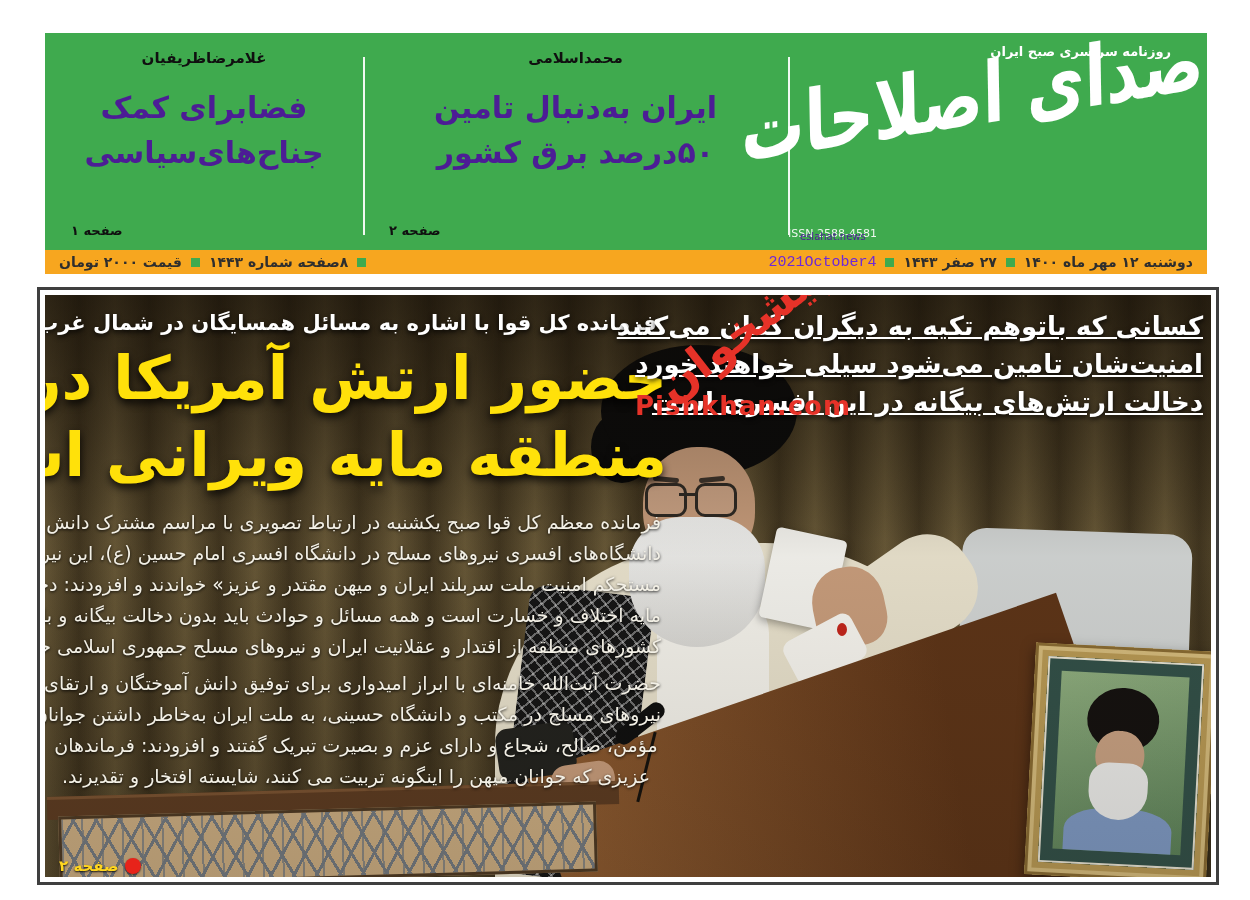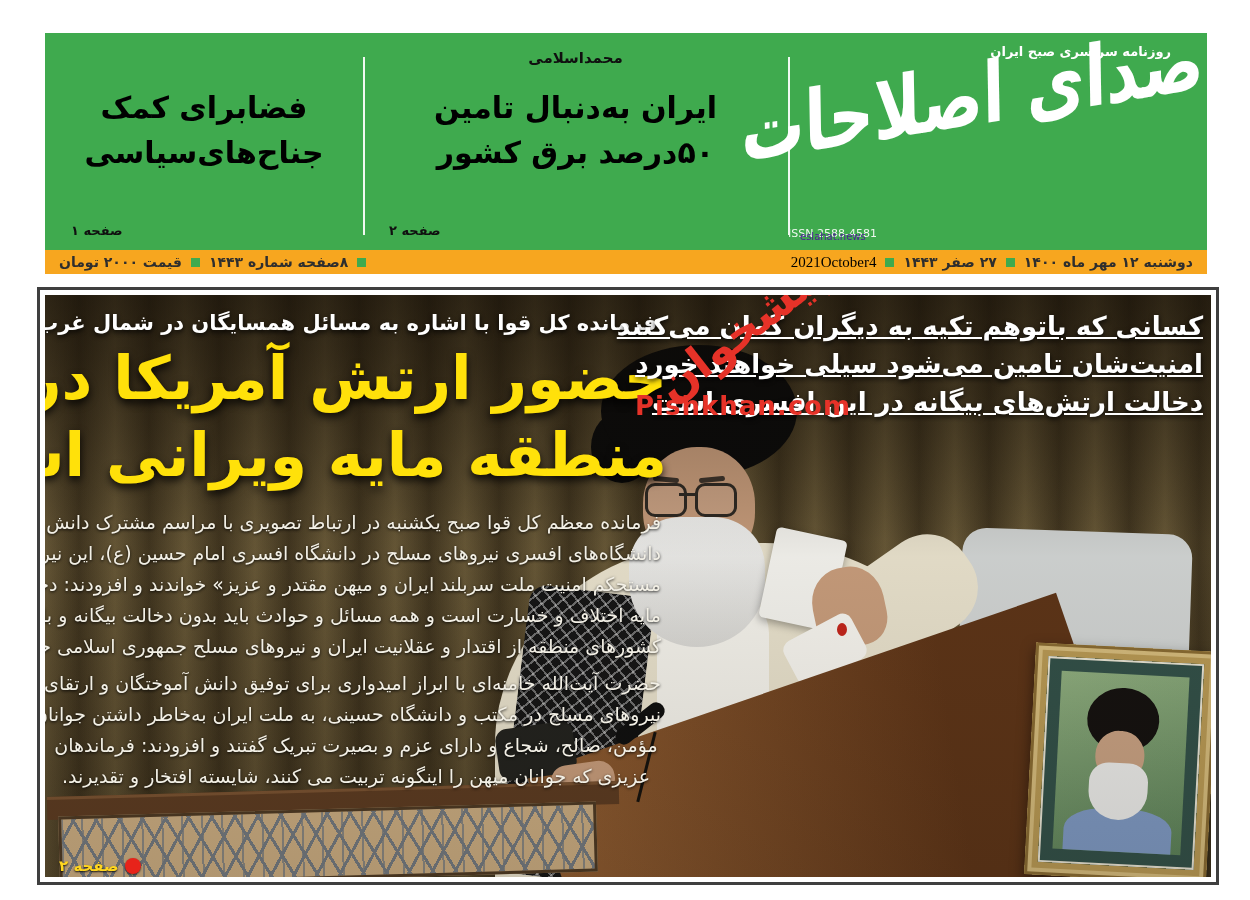--- a/index.html
+++ b/index.html
@@ -9,21 +9,21 @@
 
   
   .band{left:45px;top:33px;width:1162px;height:217px;background:#3faa4e;}
   .divider{top:24px;width:2px;height:178px;background:rgba(255,255,255,.92);}
   .div1{left:318px;} .div2{left:743px;}
 
   .story{top:0;height:217px;direction:rtl;}
   .story-left{left:0;width:318px;}
   .story-mid{left:318px;width:425px;}
   .byline{top:16px;left:0;right:0;text-align:center;font-size:15px;font-weight:bold;color:#101010;}
-  .shead{left:0;right:0;text-align:center;font-size:30px;font-weight:bold;color:#000000;
+  .shead{left:0;right:0;text-align:center;font-size:30px;font-weight:bold;color:#4c1d95;
          line-height:45px;white-space:nowrap;}
   .shead-1{top:52px;} .shead-2{top:97px;} .shead-3{top:142px;}
   .pageref{top:190px;right:auto;left:26px;font-size:13px;font-weight:bold;color:#101010;}
 
   
   .masthead{left:743px;top:0;width:419px;height:217px;direction:rtl;}
   .tagline{top:11px;left:0;right:36px;text-align:right;font-size:13px;font-weight:bold;color:#ffffff;}
   .logo-wrap{top:26px;left:0;right:0;text-align:center;}
   .logo{display:inline-block;color:#ffffff;font-size:64px;font-weight:bold;white-space:nowrap;
         transform:rotate(-9deg) skewX(-8deg) scaleY(1.3);transform-origin:center;}
@@ -32,21 +32,21 @@
   .site{right:auto;left:auto;} 
   .site-pos{bottom:8px;left:12px;}
   .issn-pos{bottom:10px;right:12px;}
 
   
   .datebar{left:45px;top:250px;width:1162px;height:24px;background:#f7a61f;
            display:flex;justify-content:space-between;align-items:center;direction:rtl;
            padding:0 14px;box-sizing:border-box;}
   .cluster{display:flex;align-items:center;gap:9px;direction:rtl;}
   .dtxt{font-size:14px;font-weight:bold;color:#2e2e2e;white-space:nowrap;}
-  .greg{font-family:Liberation Serif, serif;font-weight:normal;font-size:15px;color:#000000;direction:ltr;}
+  .greg{font-family:Liberation Mono, monospace;font-weight:normal;font-size:15px;color:#6d28d9;direction:ltr;}
   .sq{width:9px;height:9px;background:#3faa4e;display:inline-block;}
 
   
   .mainbox{left:37px;top:287px;width:1176px;height:592px;border:3px solid #3f3f3f;
            background:#ffffff;box-sizing:content-box;}
   .photo{position:absolute;left:5px;top:5px;width:1166px;height:582px;overflow:hidden;
          background:#584a2e;}
 
   
   .curtain{left:0;top:0;right:0;bottom:0;
@@ -139,20 +139,21 @@
   .reddot{width:16px;height:16px;background:#e7231a;border-radius:50%;box-shadow:0 1px 2px rgba(0,0,0,.6);}
 </style>
 </head>
 <body>
 
 <div class="page">
 
   <div class="abs band">
 
     <div class="abs story story-left">
+      <div class="abs byline">غلامرضاظریفیان</div>
       <div class="abs shead shead-1">فضابرای کمک</div>
       <div class="abs shead shead-2">جناح‌های‌سیاسی</div>
       <div class="abs pageref">صفحه ۱</div>
     </div>
 
     <div class="abs divider div1"></div>
 
     <div class="abs story story-mid">
       <div class="abs byline">محمداسلامی</div>
       <div class="abs shead shead-1">ایران به‌دنبال تامین</div>

